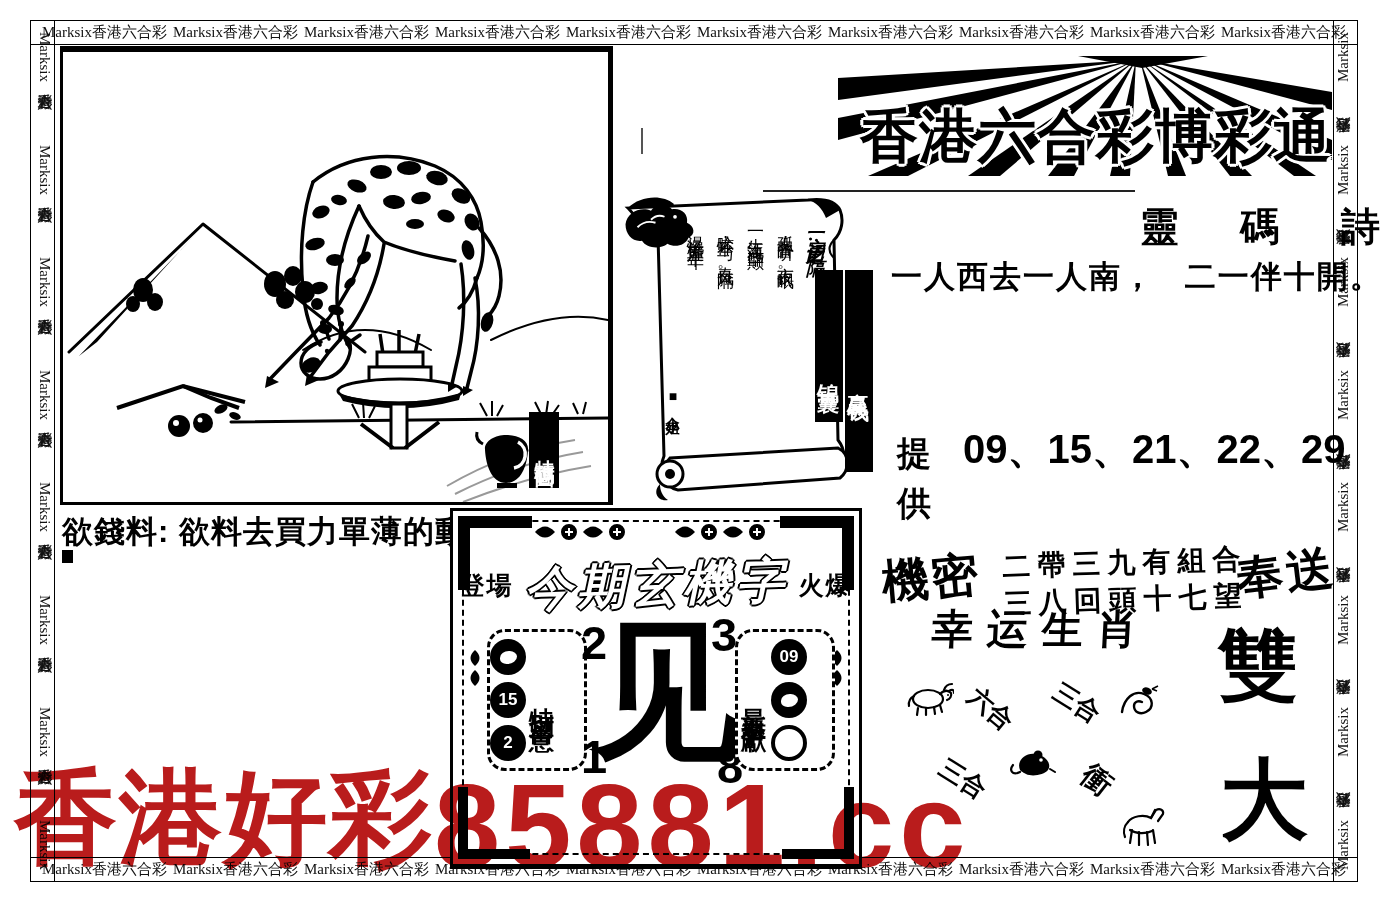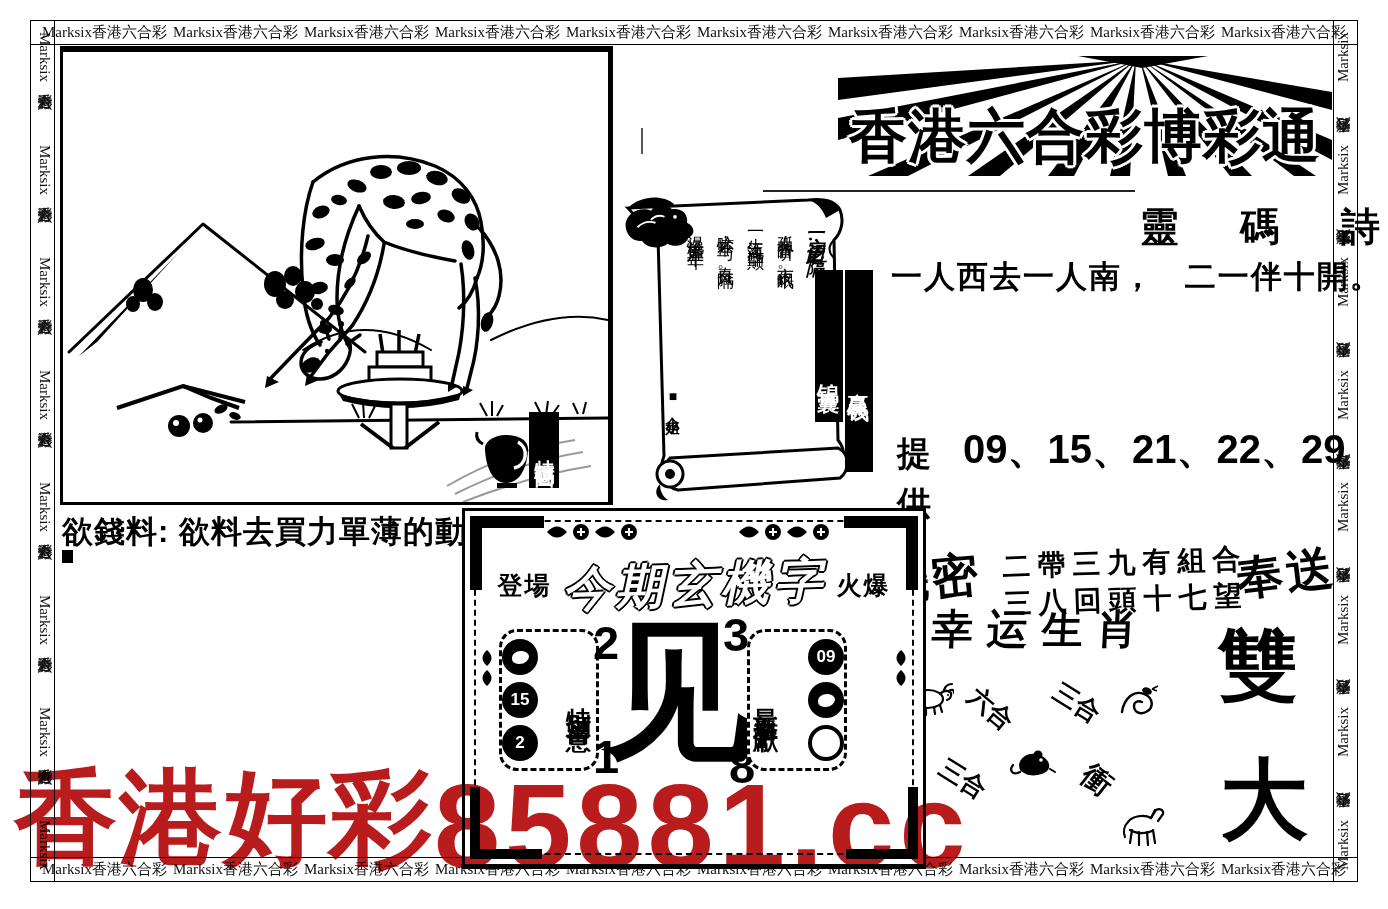--- a/index.html
+++ b/index.html
@@ -16,21 +16,21 @@
   .strip.v{top:20px;width:25px;height:862px;writing-mode:vertical-rl;
            border-left:1px solid #000;border-right:1px solid #000;padding:12px 0;}
   .strip.left{left:30px;}
   .strip.right{left:1333px;transform:rotate(180deg);}
 
   
   .issue{position:absolute;left:648px;top:76px;font-weight:bold;font-size:36px;letter-spacing:2px;}
   .issue-tick{position:absolute;left:641px;top:128px;height:26px;border-left:2px solid #555;}
   .masthead{position:absolute;left:838px;top:56px;width:494px;height:120px;}
   .masthead svg{position:absolute;left:0;top:0;}
-  .masthead .title{position:absolute;left:0;right:0;bottom:0;text-align:center;white-space:nowrap;
+  .masthead .title{position:absolute;left:0;right:0;bottom:0;text-align:right;white-space:nowrap;
     font-weight:bold;font-size:58px;letter-spacing:1px;color:#000;
     text-shadow:3px 0 #fff,-3px 0 #fff,0 3px #fff,0 -3px #fff,2px 2px #fff,-2px 2px #fff,2px -2px #fff,-2px -2px #fff;}
 
   
   .giraffe-box{position:absolute;left:60px;top:46px;width:553px;height:459px;background:#fff;
                border:3px solid #000;border-top-width:6px;border-right-width:5px;box-sizing:border-box;}
   .special-label{position:absolute;left:529px;top:412px;width:30px;height:76px;background:#000;color:#fff;
                  writing-mode:vertical-rl;text-orientation:upright;text-align:center;
                  font-family:"Liberation Serif",serif;font-weight:bold;font-size:20px;letter-spacing:5px;padding-top:2px;box-sizing:border-box;}
   .caption{position:absolute;left:62px;top:511px;font-weight:bold;font-size:31px;letter-spacing:1px;white-space:nowrap;}
@@ -82,40 +82,40 @@
   .z-b3{left:938px;top:762px;}.z-b3 .badge{transform:rotate(32deg);}
   .z-b4{left:1082px;top:760px;}.z-b4 .badge{transform:rotate(38deg);font-size:30px;}
   .z-ox{left:906px;top:682px;}
   .z-snake{left:1116px;top:680px;}
   .z-rat{left:1008px;top:744px;}
   .z-horse{left:1120px;top:804px;}
   .big-double{position:absolute;left:1218px;top:626px;font-weight:bold;font-size:80px;line-height:1;}
   .big-da{position:absolute;left:1220px;top:756px;font-weight:bold;font-size:88px;line-height:1;}
 
   
-  .frame{position:absolute;left:462px;top:508px;width:464px;height:361px;background:#fff;
+  .frame{position:absolute;left:450px;top:508px;width:412px;height:361px;background:#fff;
          border:3px solid #000;border-bottom-width:5px;box-sizing:border-box;}
   .frame .inner-dash{position:absolute;left:9px;top:9px;right:9px;bottom:9px;border:2px dashed #000;}
   .cnr{position:absolute;width:62px;height:62px;}
   .cnr.tl{left:5px;top:5px;border-left:12px solid #000;border-top:12px solid #000;}
   .cnr.tr{right:5px;top:5px;border-right:12px solid #000;border-top:12px solid #000;}
   .cnr.bl{left:5px;bottom:5px;border-left:10px solid #000;border-bottom:10px solid #000;}
   .cnr.br{right:5px;bottom:5px;border-right:10px solid #000;border-bottom:10px solid #000;}
   .orn{position:absolute;}
   .orn.t1{left:78px;top:10px;}
   .orn.t2{right:78px;top:10px;}
   .orn.sl{left:2px;top:148px;transform:rotate(90deg);}
   .orn.sr{right:2px;top:148px;transform:rotate(-90deg);}
   .frame-head{position:absolute;left:0;right:0;top:42px;display:flex;justify-content:center;align-items:center;gap:10px;}
   .frame-head .small{font-weight:bold;font-size:25px;letter-spacing:2px;}
   .xuanji{font-family:"Liberation Serif",serif;font-weight:bold;font-style:italic;font-size:48px;
           letter-spacing:5px;color:#fff;transform:rotate(-2deg);white-space:nowrap;
           text-shadow:2px 0 #000,-2px 0 #000,0 2px #000,0 -2px #000,1px 1px #000,-1px -1px #000,1px -1px #000,-1px 1px #000;}
   .sbox{position:absolute;width:100px;height:142px;border:3px dashed #000;border-radius:18px;background:#fff;
-        display:flex;align-items:center;justify-content:space-between;box-sizing:border-box;}
+        display:flex;align-items:center;justify-content:flex-start;box-sizing:border-box;}
   .sbox.leftbox{left:34px;top:118px;}
   .sbox.rightbox{left:282px;top:118px;}
   .circles{display:flex;flex-direction:column;gap:7px;align-items:center;}
   .circle{width:36px;height:36px;border-radius:50%;background:#000;color:#fff;font-weight:bold;font-size:17px;
           display:flex;align-items:center;justify-content:center;box-sizing:border-box;}
   .circle.open{background:#fff;border:4px solid #000;}
   .circle.blob::after{content:"";display:block;width:17px;height:13px;background:#fff;border-radius:55% 45% 60% 40%;}
   .vlabel{writing-mode:vertical-rl;text-orientation:upright;font-weight:bold;font-size:25px;letter-spacing:6px;}
   .main-char{position:absolute;left:138px;top:102px;width:140px;text-align:center;
              font-family:"Liberation Serif",serif;font-weight:bold;font-size:150px;line-height:158px;}

